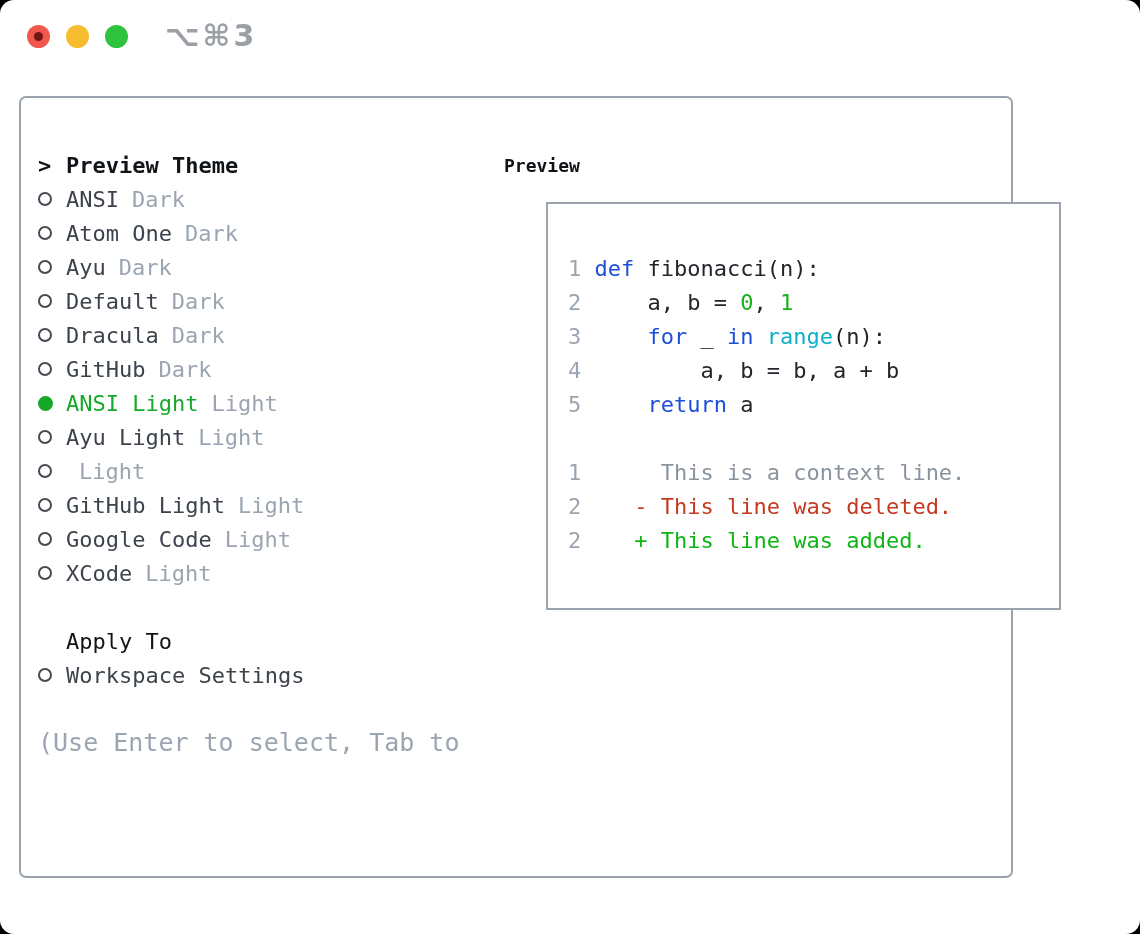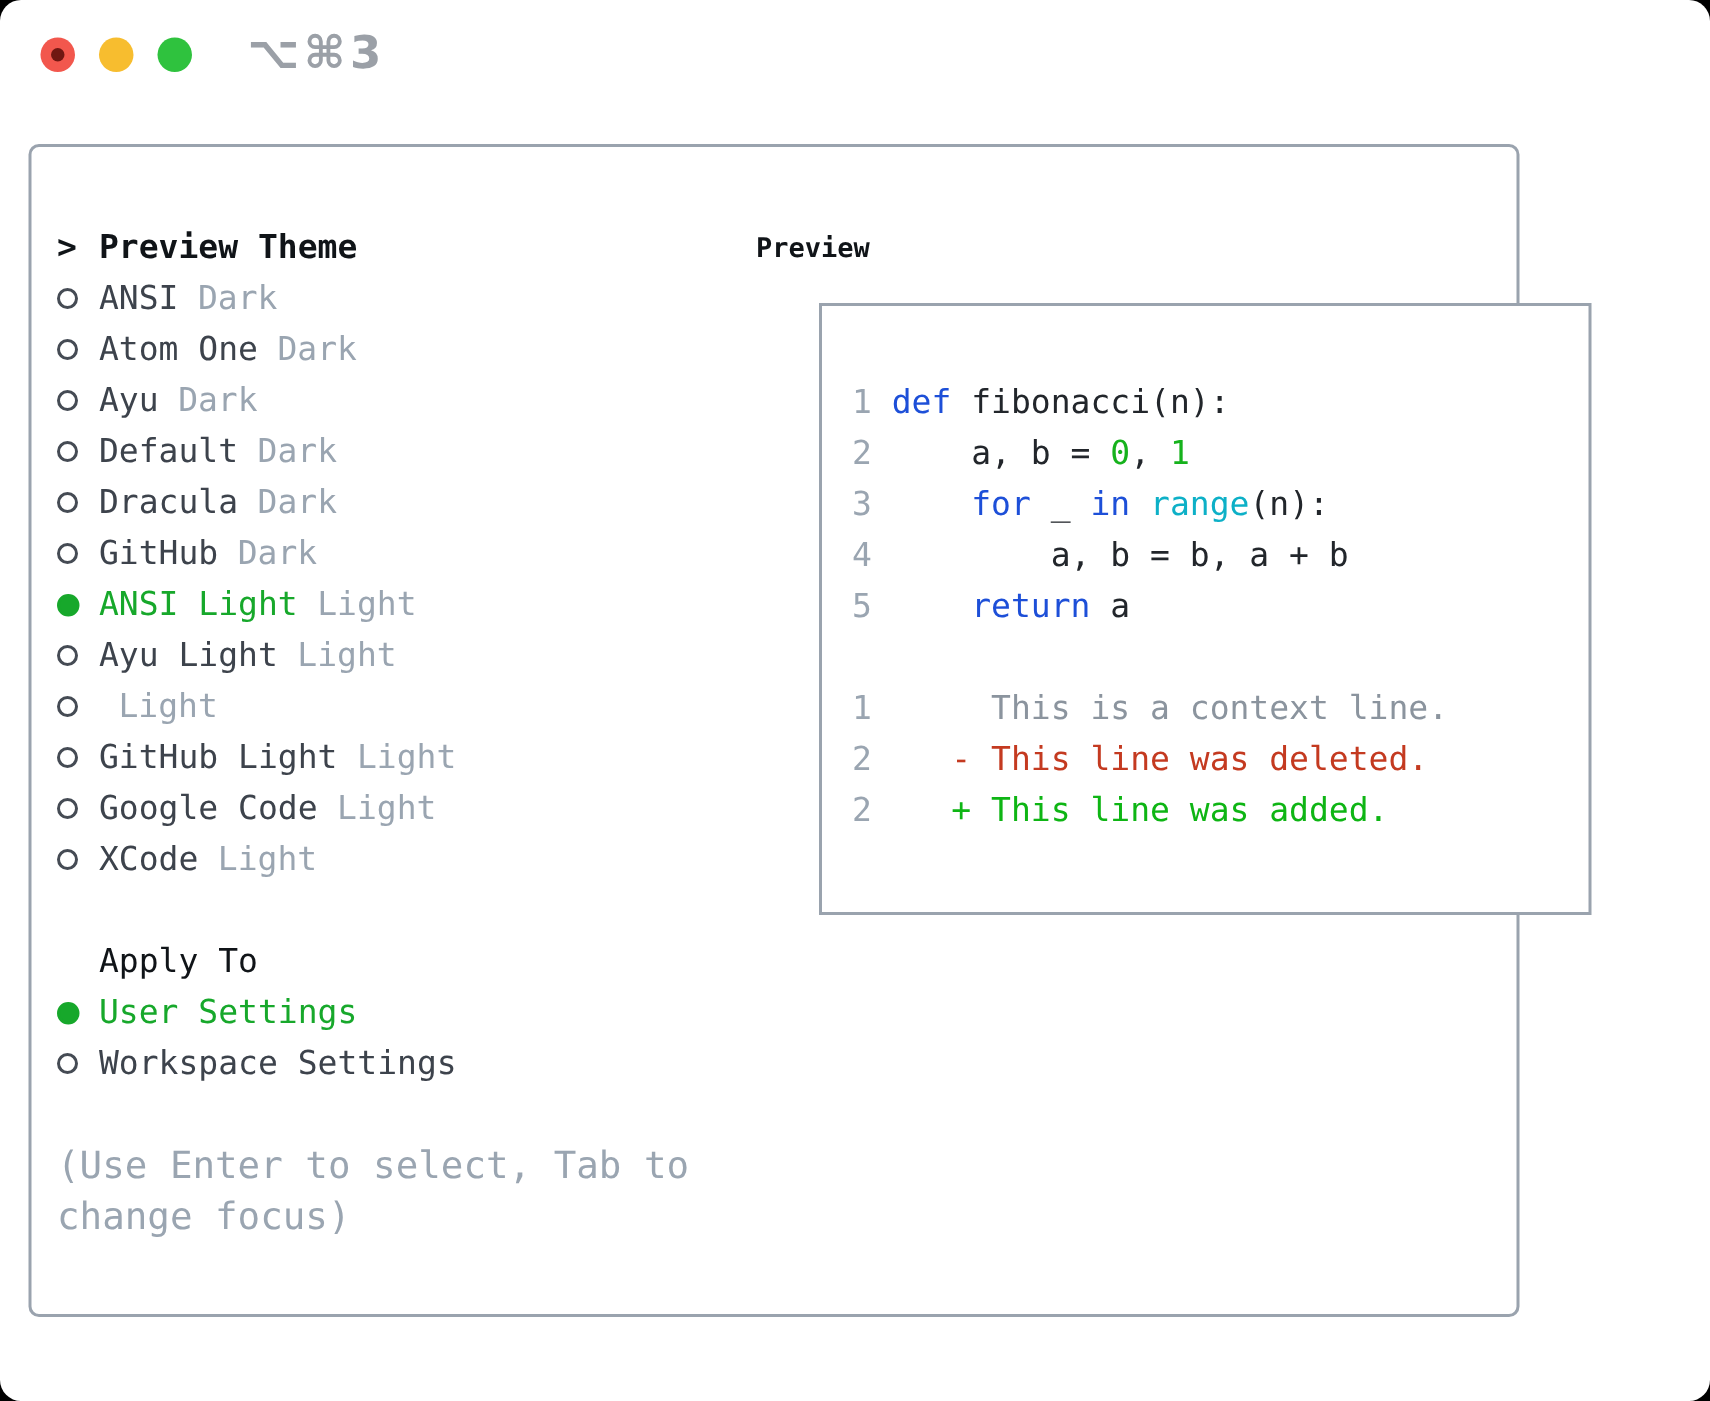--- a/index.html
+++ b/index.html
@@ -134,35 +134,29 @@
 
       <div class="spacer"></div>
 
       <div class="row">
         <span class="marker-col"></span>
         <span class="subheading">Apply To</span>
       </div>
 
       <div id="apply-list">
           <div class="row">
-    <span class="marker-col"><span class="radio on"></span></span>
-    <span class="item-name sel">User Settings</span>
-    
-  </div>
-          <div class="row">
     <span class="marker-col"><span class="radio"></span></span>
     <span class="item-name">Workspace Settings</span>
     
   </div>
         </div>
 
       <div class="spacer"></div>
 
       <div class="help">(Use Enter to select, Tab to</div>
-      <div class="help">change focus)</div>
     </div>
 
     <div class="preview-heading">Preview</div>
 
     <div class="preview-box">
       <div class="code" id="code-area">
           <div class="code-line"><span style="color: rgb(154, 165, 177);">1 </span><span style="color: rgb(29, 79, 216);">def</span><span style="color: rgb(34, 38, 43);"> fibonacci(n):</span></div>
           <div class="code-line"><span style="color: rgb(154, 165, 177);">2 </span><span style="color: rgb(34, 38, 43);">    a, b = </span><span style="color: rgb(22, 178, 28);">0</span><span style="color: rgb(34, 38, 43);">, </span><span style="color: rgb(22, 178, 28);">1</span></div>
           <div class="code-line"><span style="color: rgb(154, 165, 177);">3 </span><span style="color: rgb(34, 38, 43);">    </span><span style="color: rgb(29, 79, 216);">for</span><span style="color: rgb(34, 38, 43);"> _ </span><span style="color: rgb(29, 79, 216);">in</span><span style="color: rgb(34, 38, 43);"> </span><span style="color: rgb(13, 176, 199);">range</span><span style="color: rgb(34, 38, 43);">(n):</span></div>
           <div class="code-line"><span style="color: rgb(154, 165, 177);">4 </span><span style="color: rgb(34, 38, 43);">        a, b = b, a + b</span></div>

